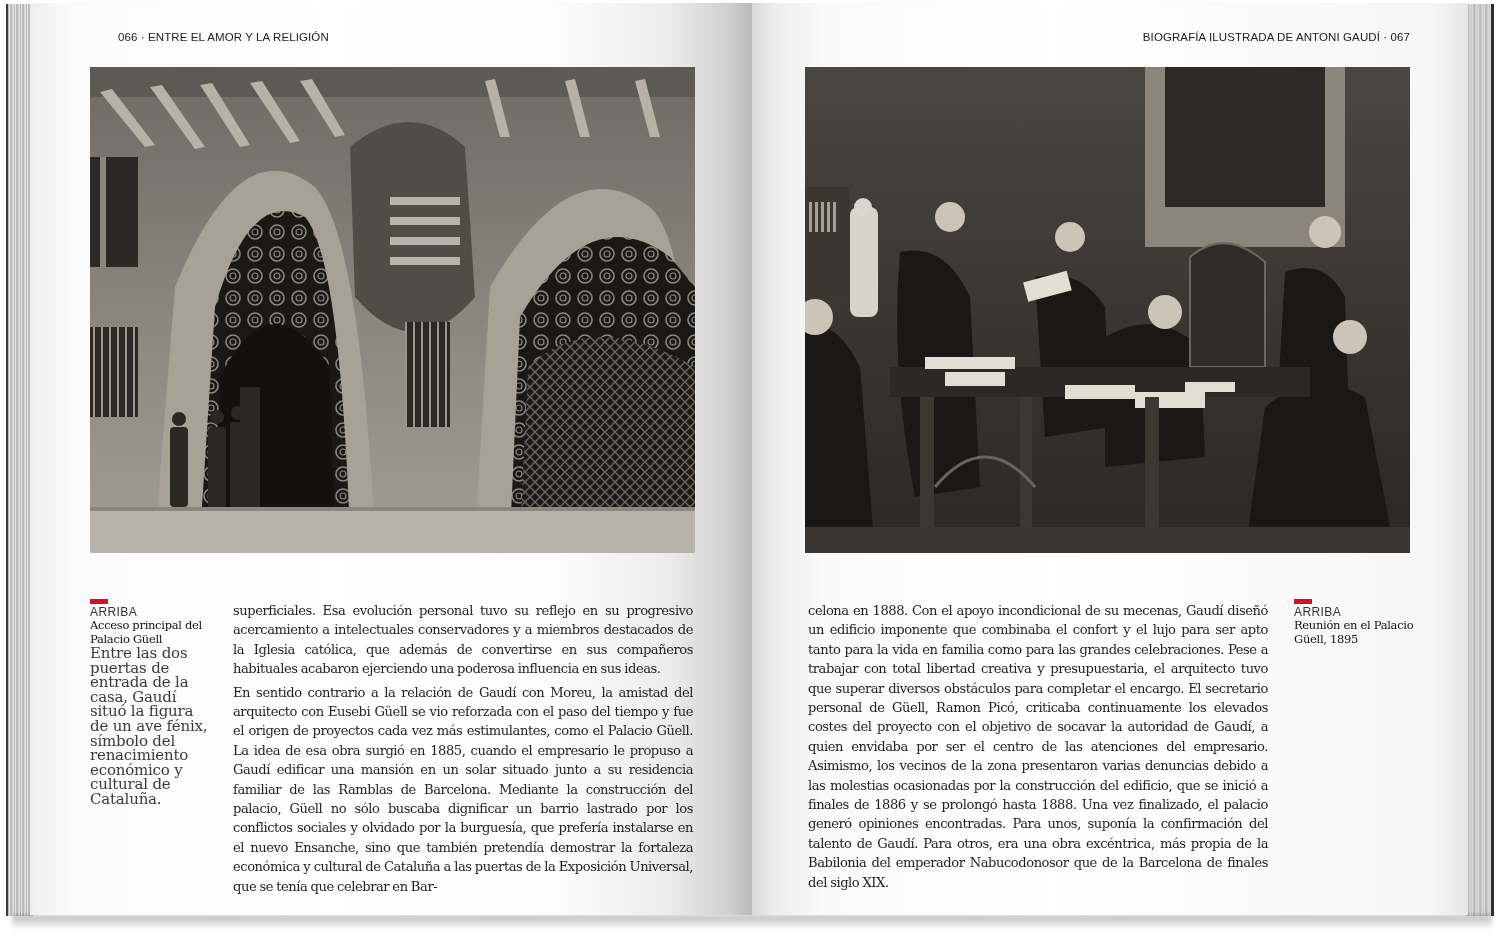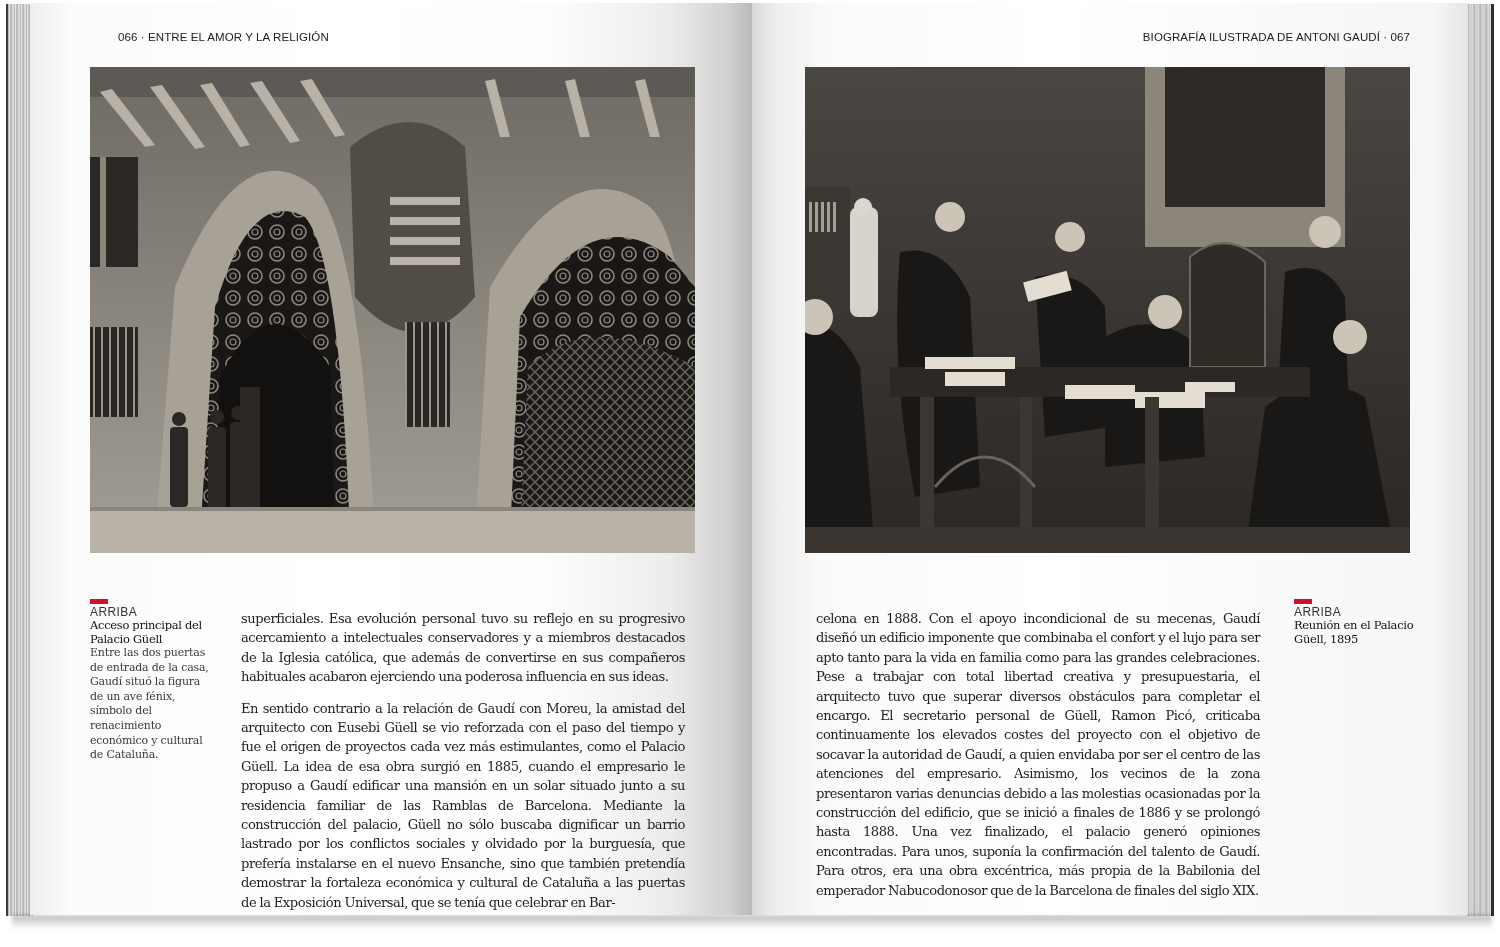--- a/index.html
+++ b/index.html
@@ -58,30 +58,30 @@
   .caption-left { left: 60px; }
   .caption-right { left: 542px; }
   .caption .marker { width: 18px; height: 5px; background: #d1102a; margin-bottom: 3px; }
   .caption .kicker {
     font-family: "Liberation Sans", sans-serif; font-size: 12px; letter-spacing: 0.4px;
     color: #333; line-height: 11px;
   }
   .caption .title {
     font-weight: normal; font-size: 11.5px; line-height: 14px; color: #111; letter-spacing: -0.3px;
   }
-  .caption .body { font-size: 11px; line-height: 14.6px; color: #3a3a3a; letter-spacing: -0.2px; }
+  .caption .body { font-size: 15px; line-height: 14.6px; color: #3a3a3a; letter-spacing: -0.2px; }
 
   .text-col {
     position: absolute; top: 594px; width: 468px;
     font-family: "DejaVu Serif", serif; font-size: 13.1px; line-height: 19.4px;
     color: #1e1e1e; letter-spacing: -0.45px; word-spacing: -0.5px;
   }
   .text-left { left: 199px; color: #1f1f1f; }
   .text-right { left: 52px; }
-  .text-col p { margin: 12px; text-align: justify; text-align-last: left; }
+  .text-col p { margin: 4px; text-align: justify; text-align-last: left; }
 </style>
 </head>
 <body>
 
 <div class="book">
   <div class="edge-left"></div>
   <div class="edge-right"></div>
   <div class="shadow-bottom"></div>
 
   <div class="page page-left">

